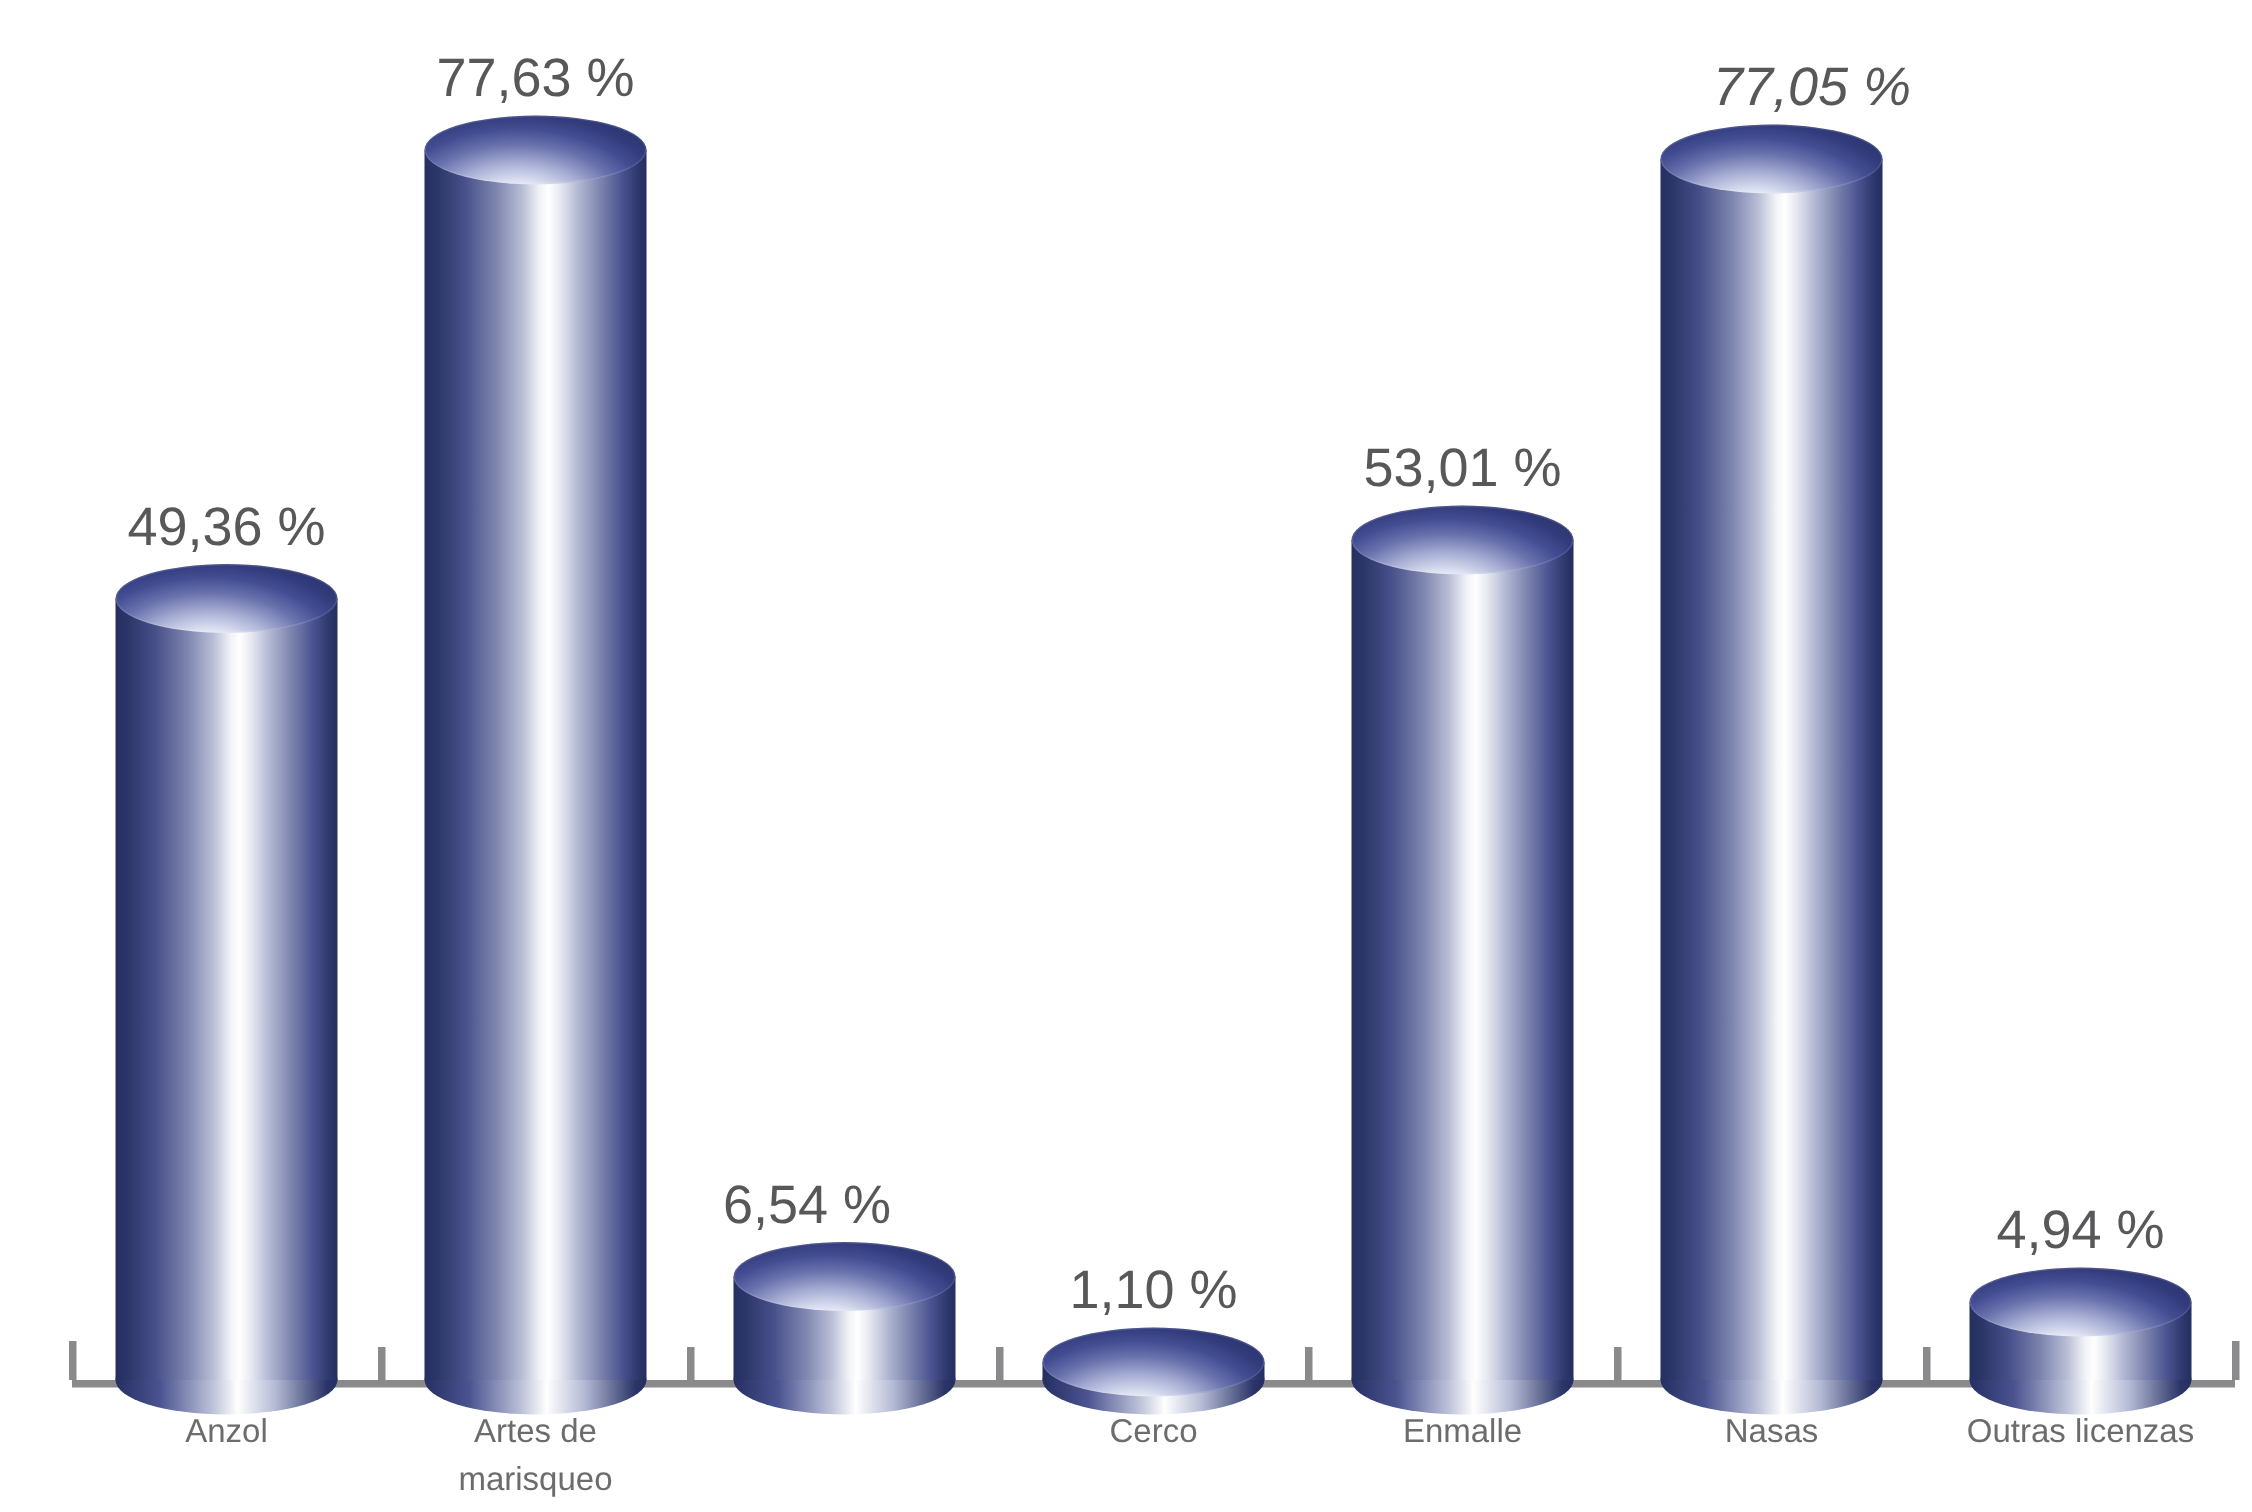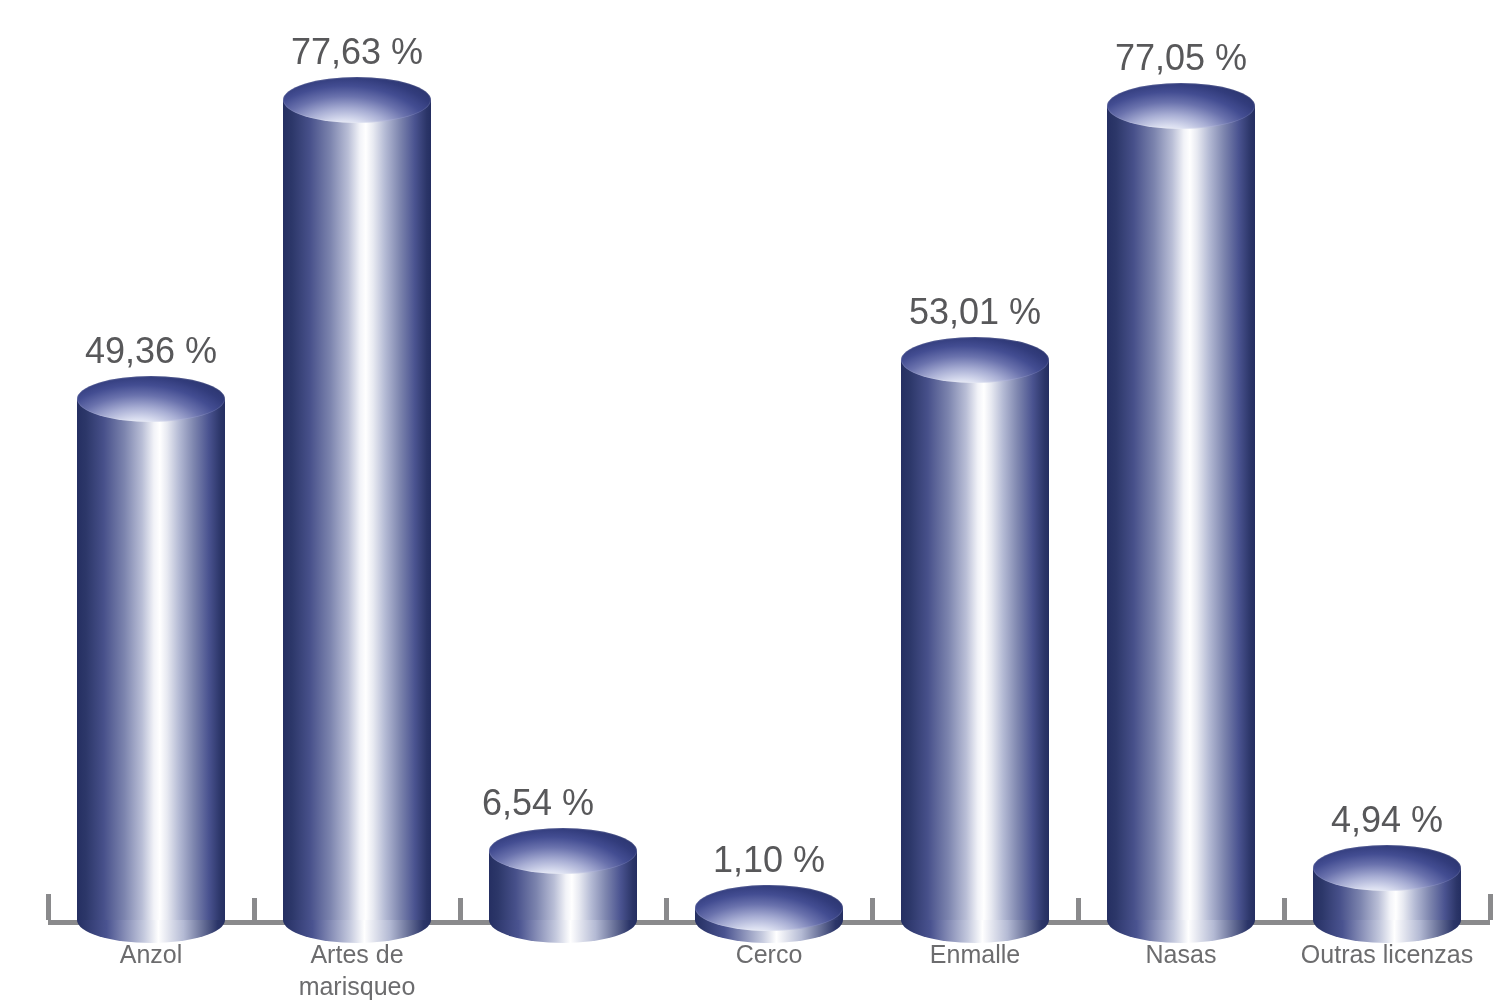--- a/index.html
+++ b/index.html
@@ -111,21 +111,21 @@
     white-space: nowrap;
     letter-spacing: 0px;
   }
 
   
   .cat-label {
     position: absolute;
     width: 300px;
     text-align: center;
     color: #6c6c6e;
-    font-size: 25px;
+    font-size: 22px;
     line-height: 32px;
     font-family: "Liberation Sans", sans-serif;
   }
 
   
   #axis-line {
     position: absolute;
     height: 5px;
     background: #8a8a8c;
   }
@@ -190,21 +190,21 @@
       </div>
       <div class="value-label" style="left: 825px; top: 291px;">53,01 %</div>
       <div class="cat-label" style="left: 825px; top: 938px;">
         <div>Enmalle</div>
       </div>
       <div class="cyl" style="left: 1107px; bottom: 88px; width: 148px; height: 837px;">
         <div class="cyl-bottom" style="height: 46px; bottom: -23px;"></div>
         <div class="cyl-body" style="height: 814px;"></div>
         <div class="cyl-top" style="height: 46px; top: 0px;"></div>
       </div>
-      <div class="value-label" style="left: 1031px; top: 37px;">77,05 %</div>
+      <div class="value-label" style="left: 1058px; top: 37px; font-style: italic;">77,05 %</div>
       <div class="cat-label" style="left: 1031px; top: 938px;">
         <div>Nasas</div>
       </div>
       <div class="cyl" style="left: 1313px; bottom: 88px; width: 148px; height: 75px;">
         <div class="cyl-bottom" style="height: 46px; bottom: -23px;"></div>
         <div class="cyl-body" style="height: 52px;"></div>
         <div class="cyl-top" style="height: 46px; top: 0px;"></div>
       </div>
       <div class="value-label" style="left: 1237px; top: 799px;">4,94 %</div>
       <div class="cat-label" style="left: 1237px; top: 938px;">

